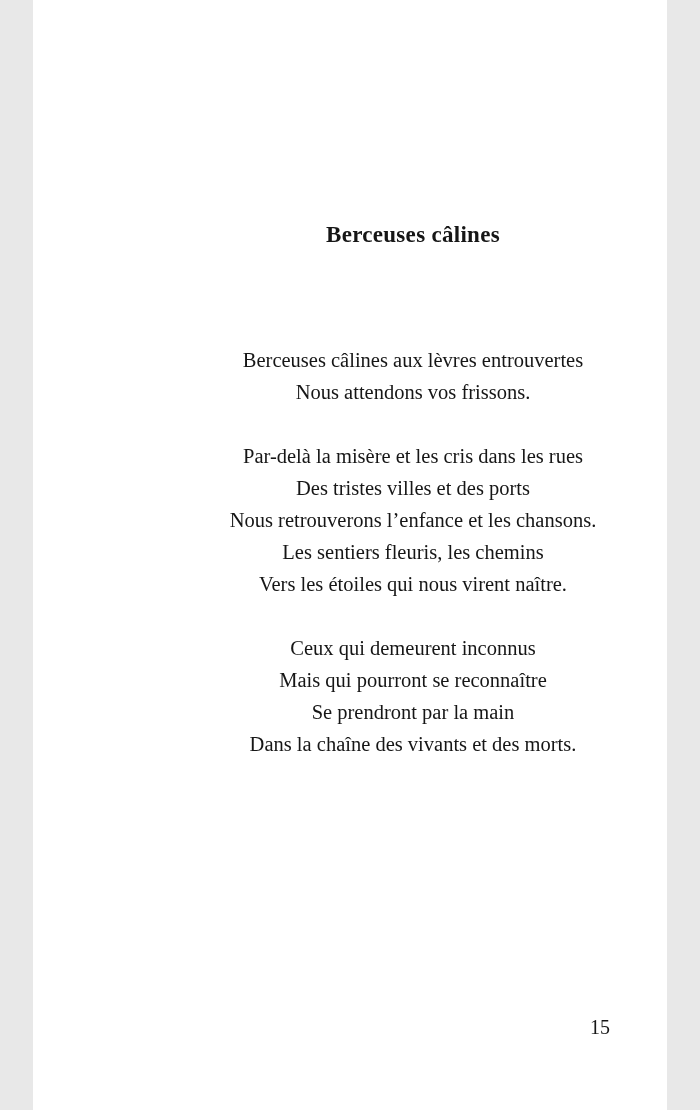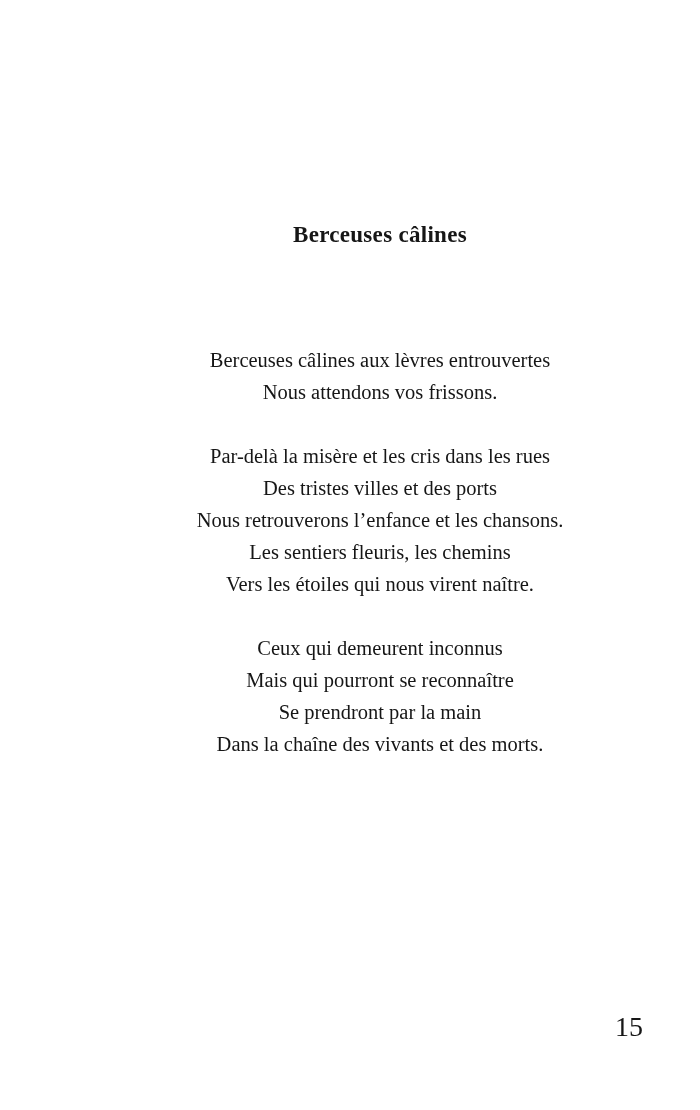--- a/index.html
+++ b/index.html
@@ -2,21 +2,21 @@
 <html><head>
 <meta charset="utf-8">
 <style>
   html, body {
     margin: 0;
     padding: 0;
     background: #e8e8e8;
   }
   .page {
     position: relative;
-    width: 700px;
+    width: 634px;
     height: 1110px;
     background: #ffffff;
     font-family: "Liberation Serif", serif;
     color: #161616;
     overflow: hidden;
     margin: 0 auto;
   }
   .title {
     position: absolute;
     top: 221px;
@@ -40,21 +40,21 @@
   .stanza + .stanza {
     margin-top: 32px;
   }
   .poem-line {
     white-space: nowrap;
   }
   .page-number {
     position: absolute;
     top: 1013px;
     right: 57px;
-    font-size: 28px;
+    font-size: 20px;
     line-height: 28px;
     text-align: left;
   }
 </style>
 </head>
 <body>
 
 <div class="page">
 
   <div class="title">Berceuses câlines</div>

